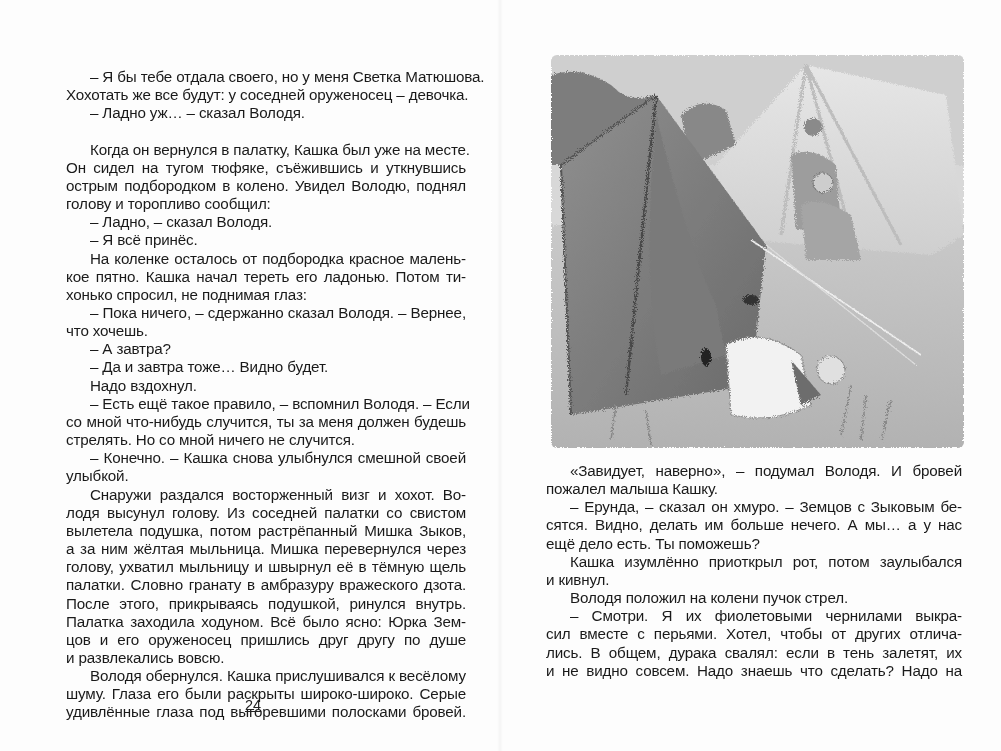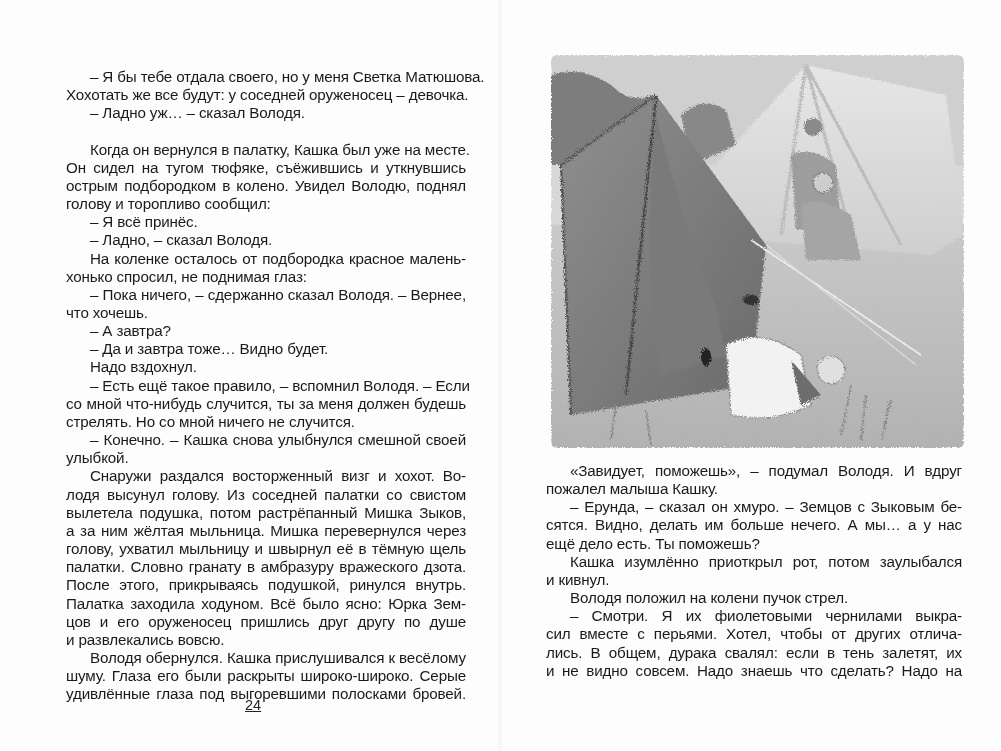--- a/index.html
+++ b/index.html
@@ -54,23 +54,24 @@
   <div class="page page-left">
     <div class="text text-left" id="left-text">
         <span class="line indent">– Я бы тебе отдала своего, но у меня Светка Матюшова.</span>
         <span class="line last">Хохотать же все будут: у соседней оруженосец – девочка.</span>
         <span class="line indent last">– Ладно уж… – сказал Володя.</span>
         <span class="blank"></span>
         <span class="line indent">Когда он вернулся в палатку, Кашка был уже на месте.</span>
         <span class="line">Он сидел на тугом тюфяке, съёжившись и уткнувшись</span>
         <span class="line">острым подбородком в колено. Увидел Володю, поднял</span>
         <span class="line last">голову и торопливо сообщил:</span>
+        <span class="line indent last">– Ладно, – сказал Володя.</span>
         <span class="line indent last">– Я всё принёс.</span>
-        <span class="line indent last">– Ладно, – сказал Володя.</span>
         <span class="line indent">На коленке осталось от подбородка красное малень-</span>
+        <span class="line">кое пятно. Кашка начал тереть его ладонью. Потом ти-</span>
         <span class="line last">хонько спросил, не поднимая глаз:</span>
         <span class="line indent">– Пока ничего, – сдержанно сказал Володя. – Вернее,</span>
         <span class="line last">что хочешь.</span>
         <span class="line indent last">– А завтра?</span>
         <span class="line indent last">– Да и завтра тоже… Видно будет.</span>
         <span class="line indent last">Надо вздохнул.</span>
         <span class="line indent">– Есть ещё такое правило, – вспомнил Володя. – Если</span>
         <span class="line">со мной что-нибудь случится, ты за меня должен будешь</span>
         <span class="line last">стрелять. Но со мной ничего не случится.</span>
         <span class="line indent">– Конечно. – Кашка снова улыбнулся смешной своей</span>
@@ -146,21 +147,21 @@
         <path d="M240 305 L270 340 L250 350 Z" fill="#6d6d6d"></path>
         <ellipse cx="155" cy="302" rx="5" ry="9" fill="#222"></ellipse>
         <ellipse cx="200" cy="245" rx="8" ry="5" fill="#333"></ellipse>
 
         <path d="M290 380 L300 330 M310 385 L315 340 M330 385 L340 345 M60 385 L65 350 M100 390 L95 355" stroke="#888" stroke-width="1.5"></path>
       </g>
     </svg>
   </div>
 
   <div class="text text-right" id="right-text">
-      <span class="line indent">«Завидует, поможешь», – подумал Володя. И вдруг</span>
+      <span class="line indent">«Завидует, наверно», – подумал Володя. И бровей</span>
       <span class="line last">пожалел малыша Кашку.</span>
       <span class="line indent">– Ерунда, – сказал он хмуро. – Земцов с Зыковым бе-</span>
       <span class="line">сятся. Видно, делать им больше нечего. А мы… а у нас</span>
       <span class="line last">ещё дело есть. Ты поможешь?</span>
       <span class="line indent">Кашка изумлённо приоткрыл рот, потом заулыбался</span>
       <span class="line last">и кивнул.</span>
       <span class="line indent last">Володя положил на колени пучок стрел.</span>
       <span class="line indent">– Смотри. Я их фиолетовыми чернилами выкра-</span>
       <span class="line">сил вместе с перьями. Хотел, чтобы от других отлича-</span>
       <span class="line">лись. В общем, дурака свалял: если в тень залетят, их</span>

